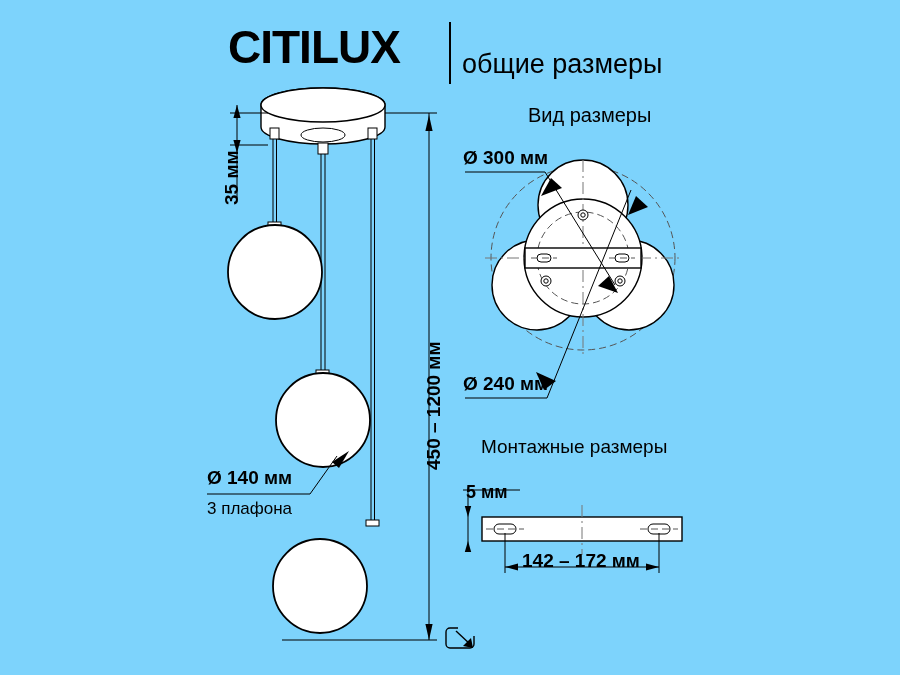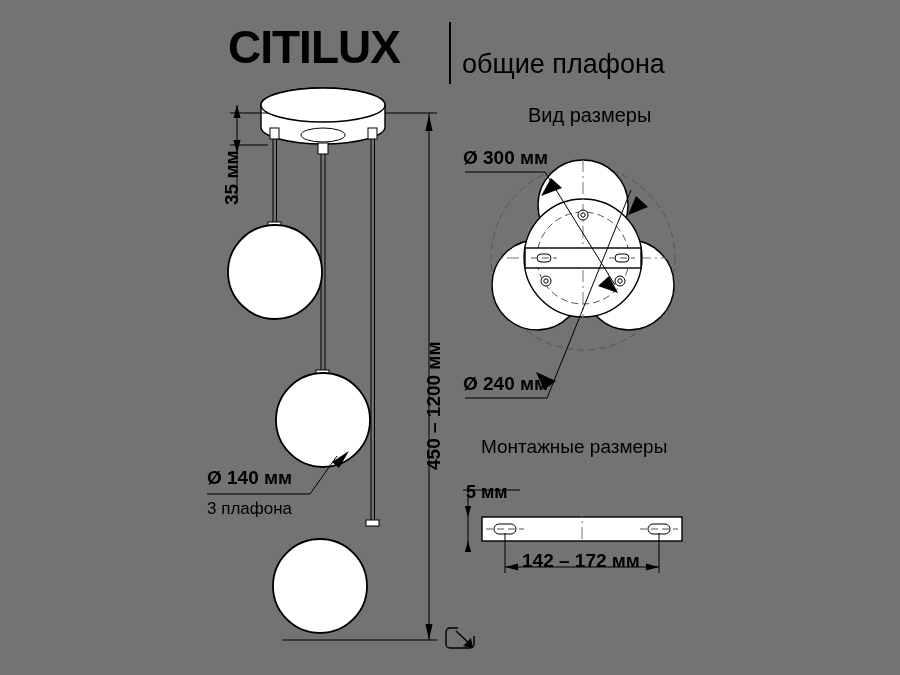--- a/index.html
+++ b/index.html
@@ -1,18 +1,18 @@
 <!DOCTYPE html>
 <html><head>
 <meta charset="utf-8">
 <style>
   html,body{margin:0;padding:0;background:#ffffff;}
   body{width:900px;height:675px;overflow:hidden;
        font-family:"Liberation Sans","DejaVu Sans",sans-serif;color:#000;}
-  #sheet{position:relative;width:900px;height:675px;background:#737373;}
+  #sheet{position:relative;width:900px;height:675px;background:#7dd3fc;}
 
   
   #header{position:absolute;left:0;top:8px;width:900px;height:78px;}
   #logo{position:absolute;left:228px;top:16px;font-size:46px;font-weight:bold;
         letter-spacing:-1px;line-height:46px;white-space:nowrap;}
   #logo .thin{font-weight:bold;}
   #hdr-div{position:absolute;left:449px;top:14px;width:1.6px;height:62px;background:#000;}
   #hdr-line1{position:absolute;left:462px;top:15px;font-size:19px;font-weight:bold;
              white-space:nowrap;line-height:22px;}
   #hdr-line2{position:absolute;left:462px;top:41px;font-size:27px;
@@ -35,21 +35,21 @@
   .wfill{fill:#fff;}
 </style>
 </head>
 <body>
 
 <div id="sheet">
 
   <div id="header">
     <div id="logo"><span>CITI</span><span class="thin">LUX</span></div>
     <div id="hdr-div"></div>
-    <div id="hdr-line2">общие плафона</div>
+    <div id="hdr-line2">общие размеры</div>
   </div>
 
   <svg width="900" height="675">
 
     <g>
       <path class="ln med wfill" d="M261,105 a62,17 0 0,1 124,0 v22 a62,17 0 0,1 -124,0 z"></path>
       <ellipse class="ln med wfill" cx="323" cy="105" rx="62" ry="17"></ellipse>
       <ellipse class="ln thin" cx="323" cy="135" rx="22" ry="7"></ellipse>
     </g>
 

